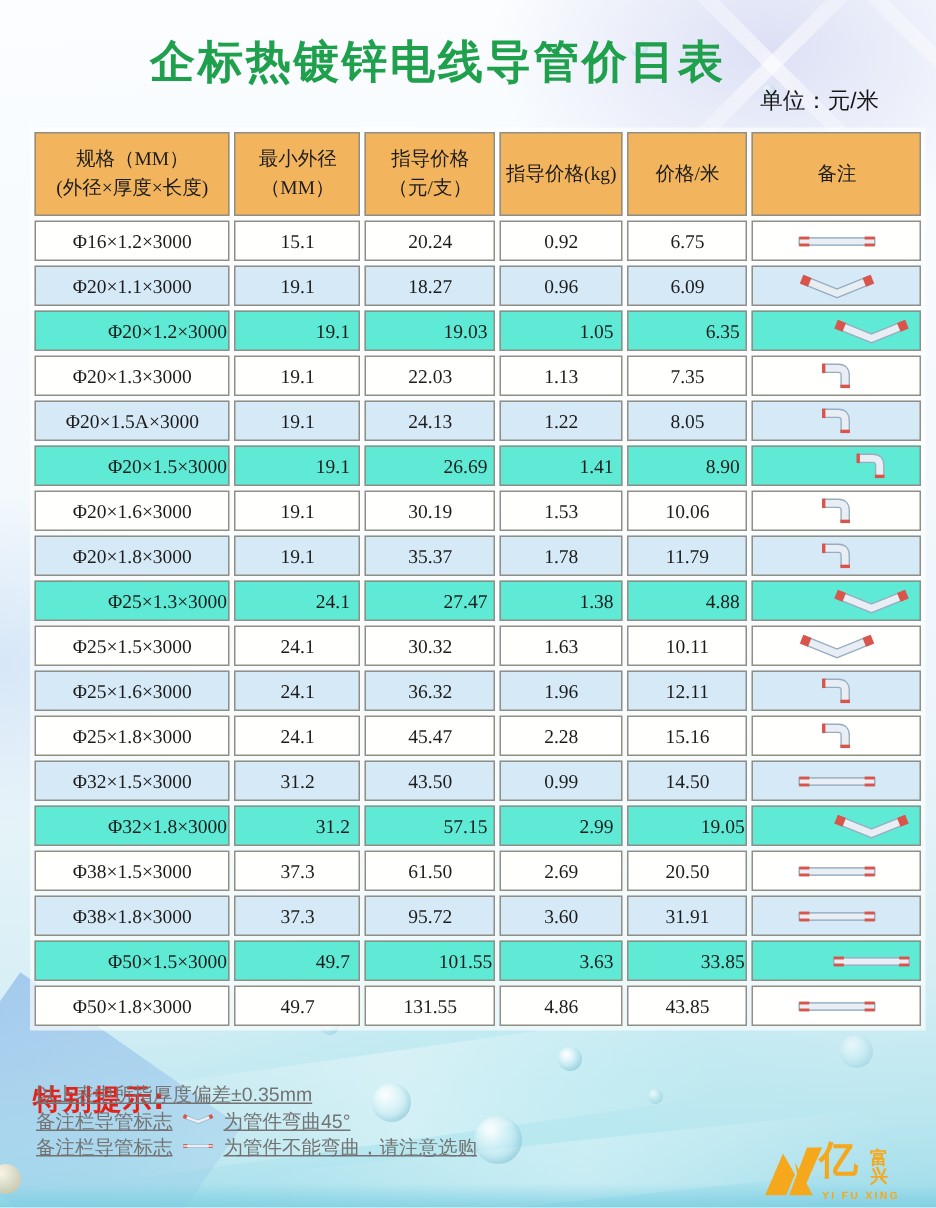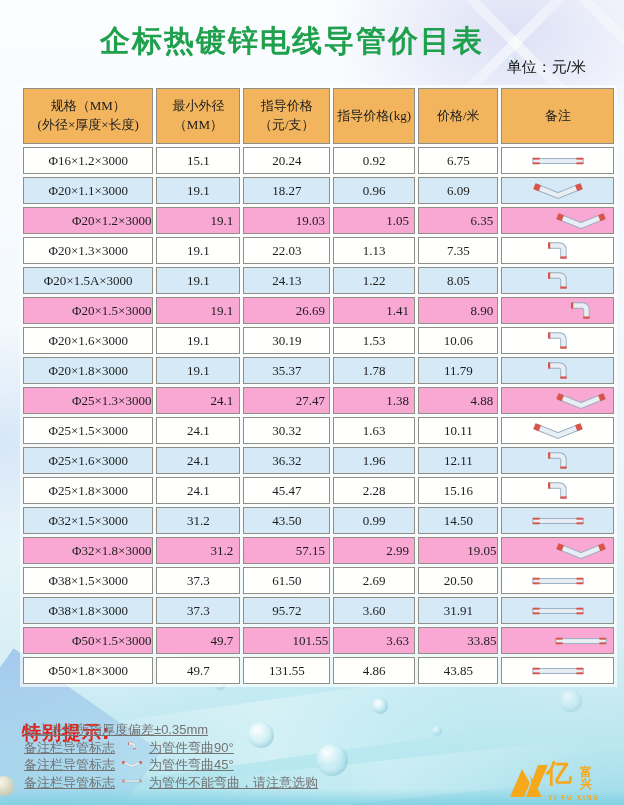--- a/index.html
+++ b/index.html
@@ -35,21 +35,21 @@
     background:rgba(255,255,255,.65);
   }
   .price-table th,.price-table td{
     border:1px solid #8f8f86;text-align:center;vertical-align:middle;
     font-family:"Liberation Serif","DejaVu Serif",serif;
     color:#1c1c1c;overflow:hidden;white-space:nowrap;
   }
   .price-table th{height:52px;font-size:13px;font-weight:normal;background:#f2b55e;line-height:1.45;}
   .price-table td{height:23px;font-size:13px;background:#fffffe;}
   tr.row-blue td{background:#d5e9f7;margin-left:12px;}
-  tr.row-yellow td{background:#f9a8d4;padding-left:48px;}
+  tr.row-yellow td{background:#5eead4;padding-left:48px;}
   td.remark-cell svg{display:block;margin:0 auto;}
 
   .notice-heading{position:absolute;top:691px;left:22px;font-size:19px;font-weight:bold;color:#e32119;
     font-family:"DejaVu Sans","Liberation Sans",sans-serif;letter-spacing:1px;margin-top:29px;}
   .notes{position:absolute;top:721px;left:24px;font-size:13px;color:#737373;text-decoration:underline;}
   .note-line{height:17.5px;line-height:17.5px;white-space:nowrap;}
   .note-line .inline-icon{display:inline-block;vertical-align:middle;margin:0 5px;}
 
   .logo{position:absolute;right:6px;bottom:2px;width:110px;height:50px;}
   .logo .mark{position:absolute;left:0;bottom:6px;}
@@ -357,26 +357,20 @@
               <rect x="51" y="11.4" width="7" height="2" fill="#d9544a"></rect>
             </svg></span></td>
       </tr>
     </tbody>
 </table>
 
 <div class="notice-heading">特别提示:</div>
 <div class="notes">
     <div class="note-line"><span>以上表中所指厚度偏差±0.35mm</span></div>
     <div class="note-line"><span>备注栏导管标志</span><span class="inline-icon"><svg width="24" height="12" viewBox="0 0 64 22">
-    <path d="M23 5 L33 5 Q38 5 38 10 L38 19" fill="none" stroke="#97aec2" stroke-width="7"></path>
-    <path d="M23 5 L33 5 Q38 5 38 10 L38 19" fill="none" stroke="#e8eef4" stroke-width="5"></path>
-    <rect x="21" y="1.5" width="2.5" height="7" fill="#d9544a"></rect>
-    <rect x="34.5" y="17" width="7" height="2.5" fill="#d9544a"></rect>
-        </svg></span><span>为管件弯曲90°</span></div>
-    <div class="note-line"><span>备注栏导管标志</span><span class="inline-icon"><svg width="24" height="12" viewBox="0 0 64 22">
     <path d="M7 6 L32 16 L57 6" fill="none" stroke="#97aec2" stroke-width="7"></path>
     <path d="M7 6 L32 16 L57 6" fill="none" stroke="#e8eef4" stroke-width="5"></path>
     <path d="M6 5.6 L12 8" fill="none" stroke="#d9544a" stroke-width="7"></path>
     <path d="M52 8 L58 5.6" fill="none" stroke="#d9544a" stroke-width="7"></path>
         </svg></span><span>为管件弯曲45°</span></div>
     <div class="note-line"><span>备注栏导管标志</span><span class="inline-icon"><svg width="24" height="12" viewBox="0 0 64 20">
     <rect x="6" y="7.5" width="52" height="5" fill="#e8eef4" stroke="#97aec2" stroke-width="1"></rect>
     <rect x="6" y="6.6" width="7" height="2" fill="#d9544a"></rect>
           <rect x="6" y="11.4" width="7" height="2" fill="#d9544a"></rect>
     <rect x="51" y="6.6" width="7" height="2" fill="#d9544a"></rect>

